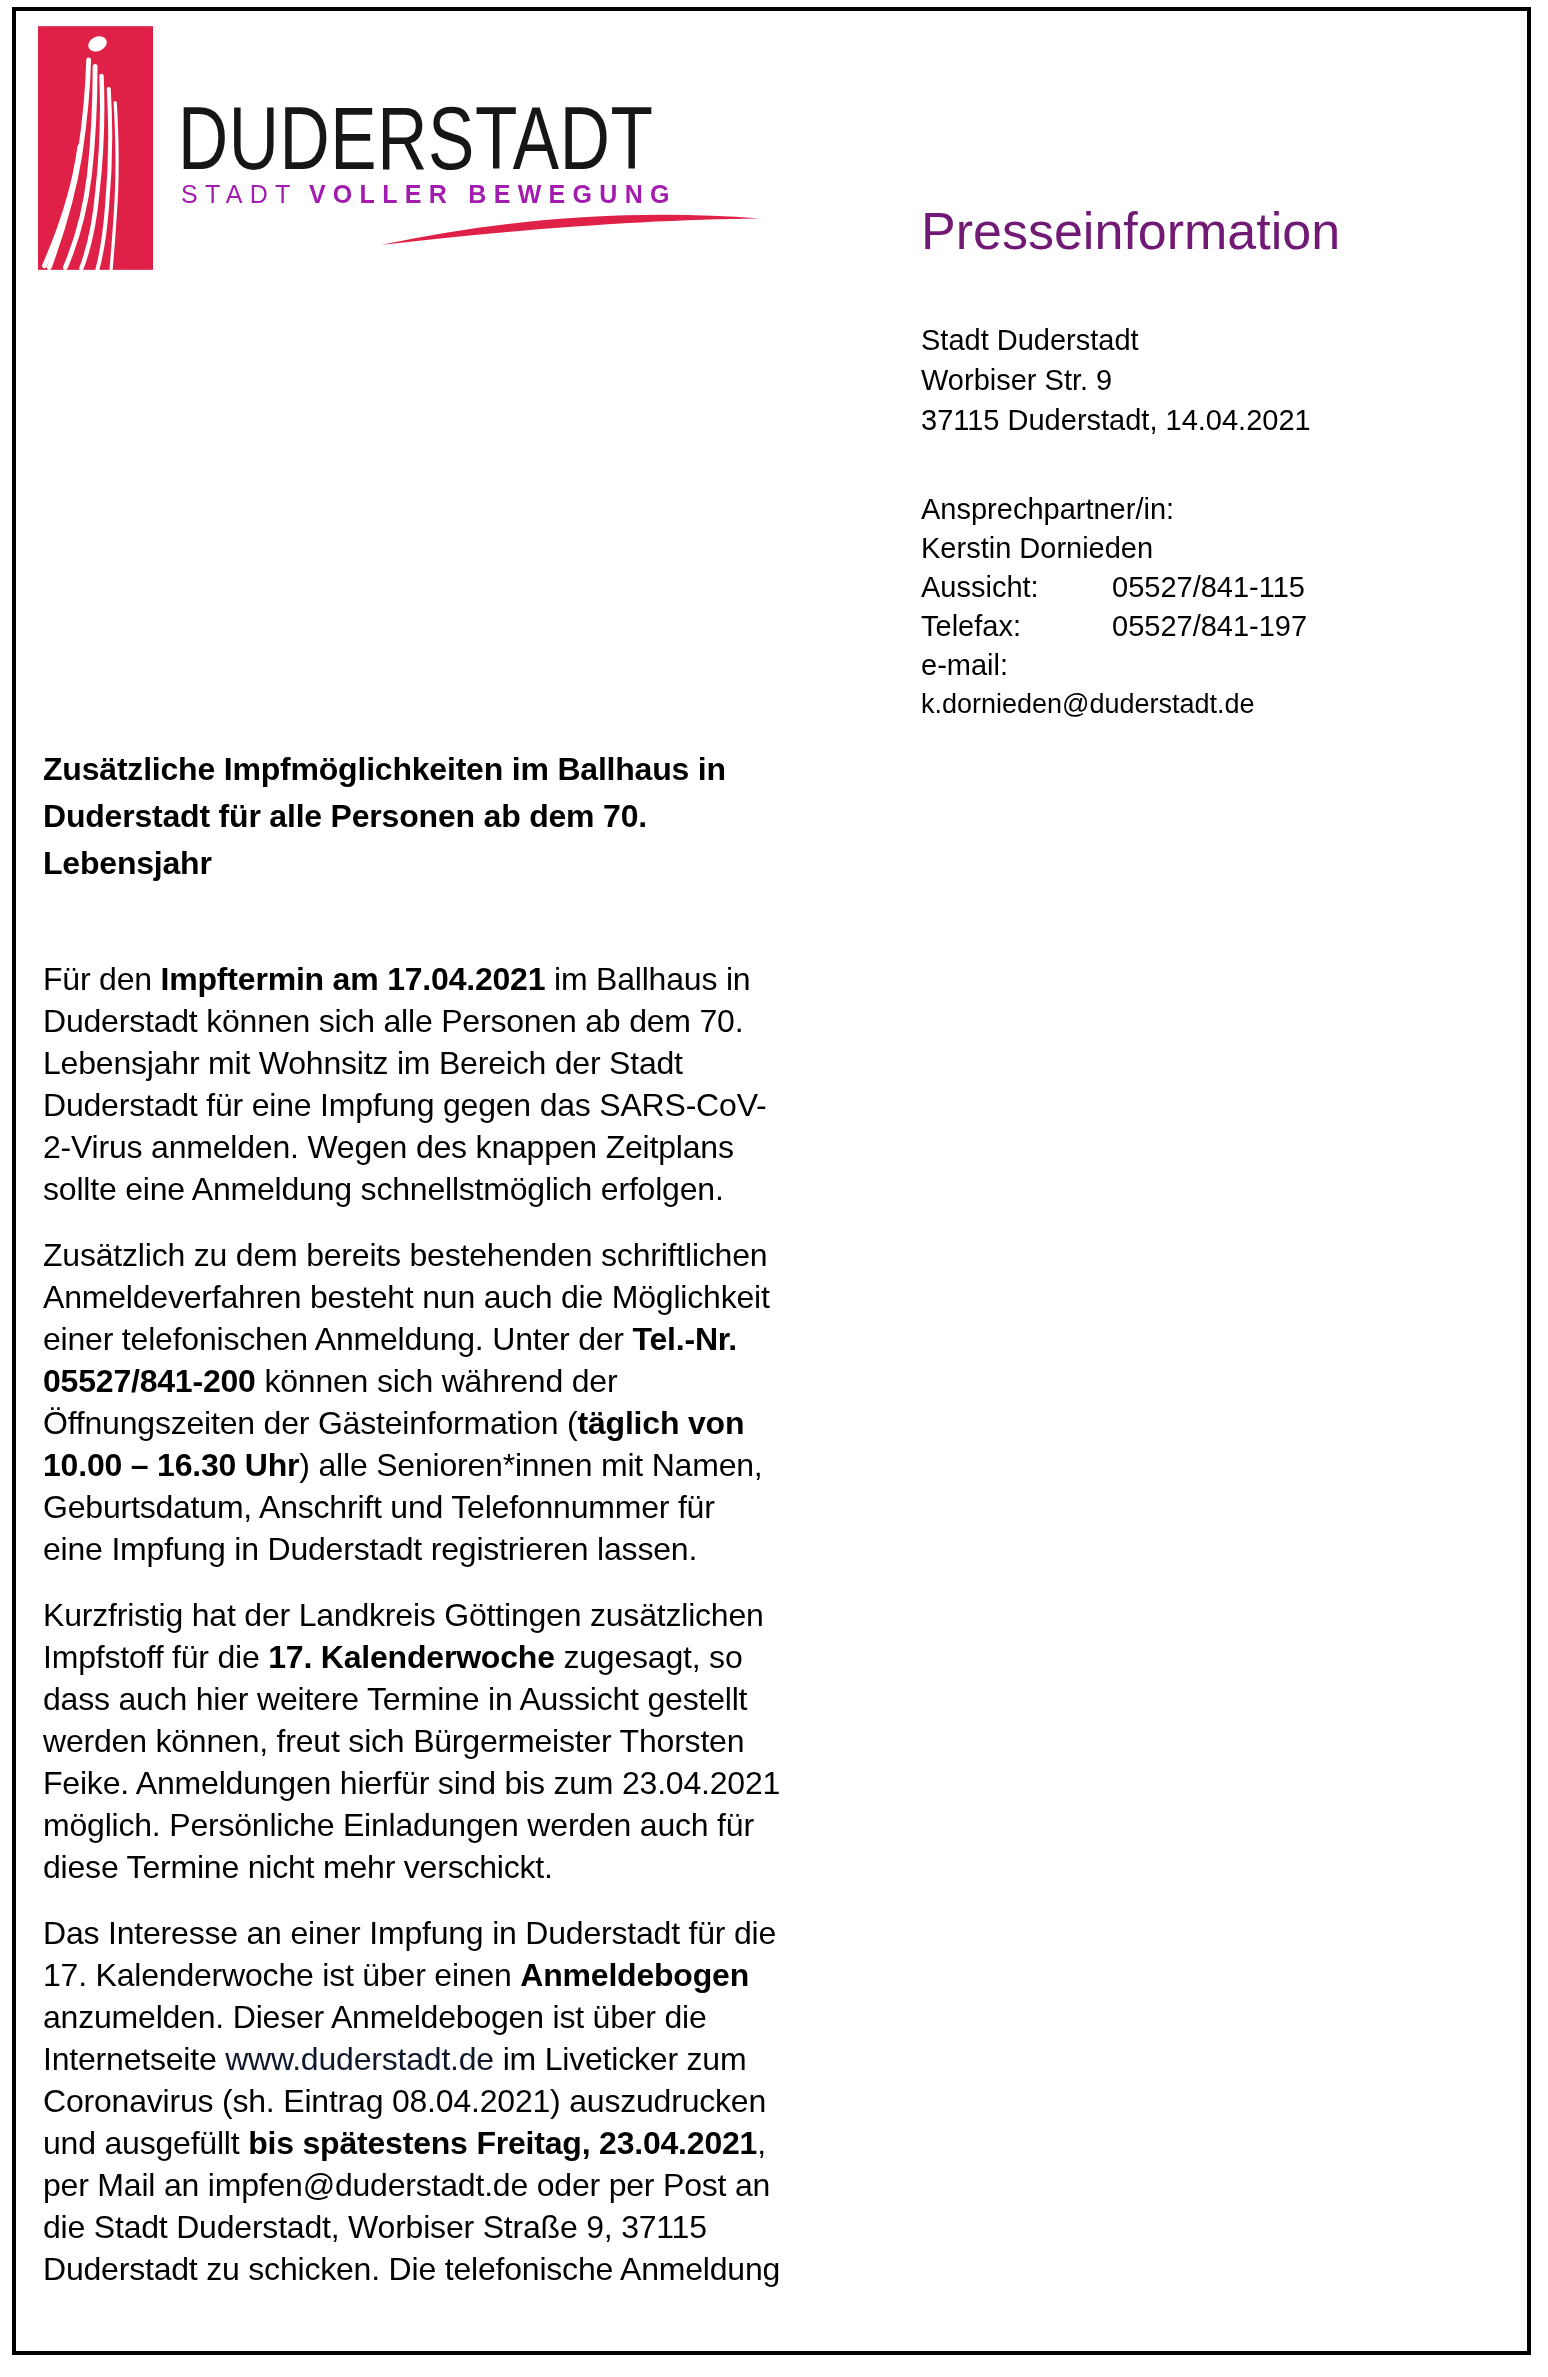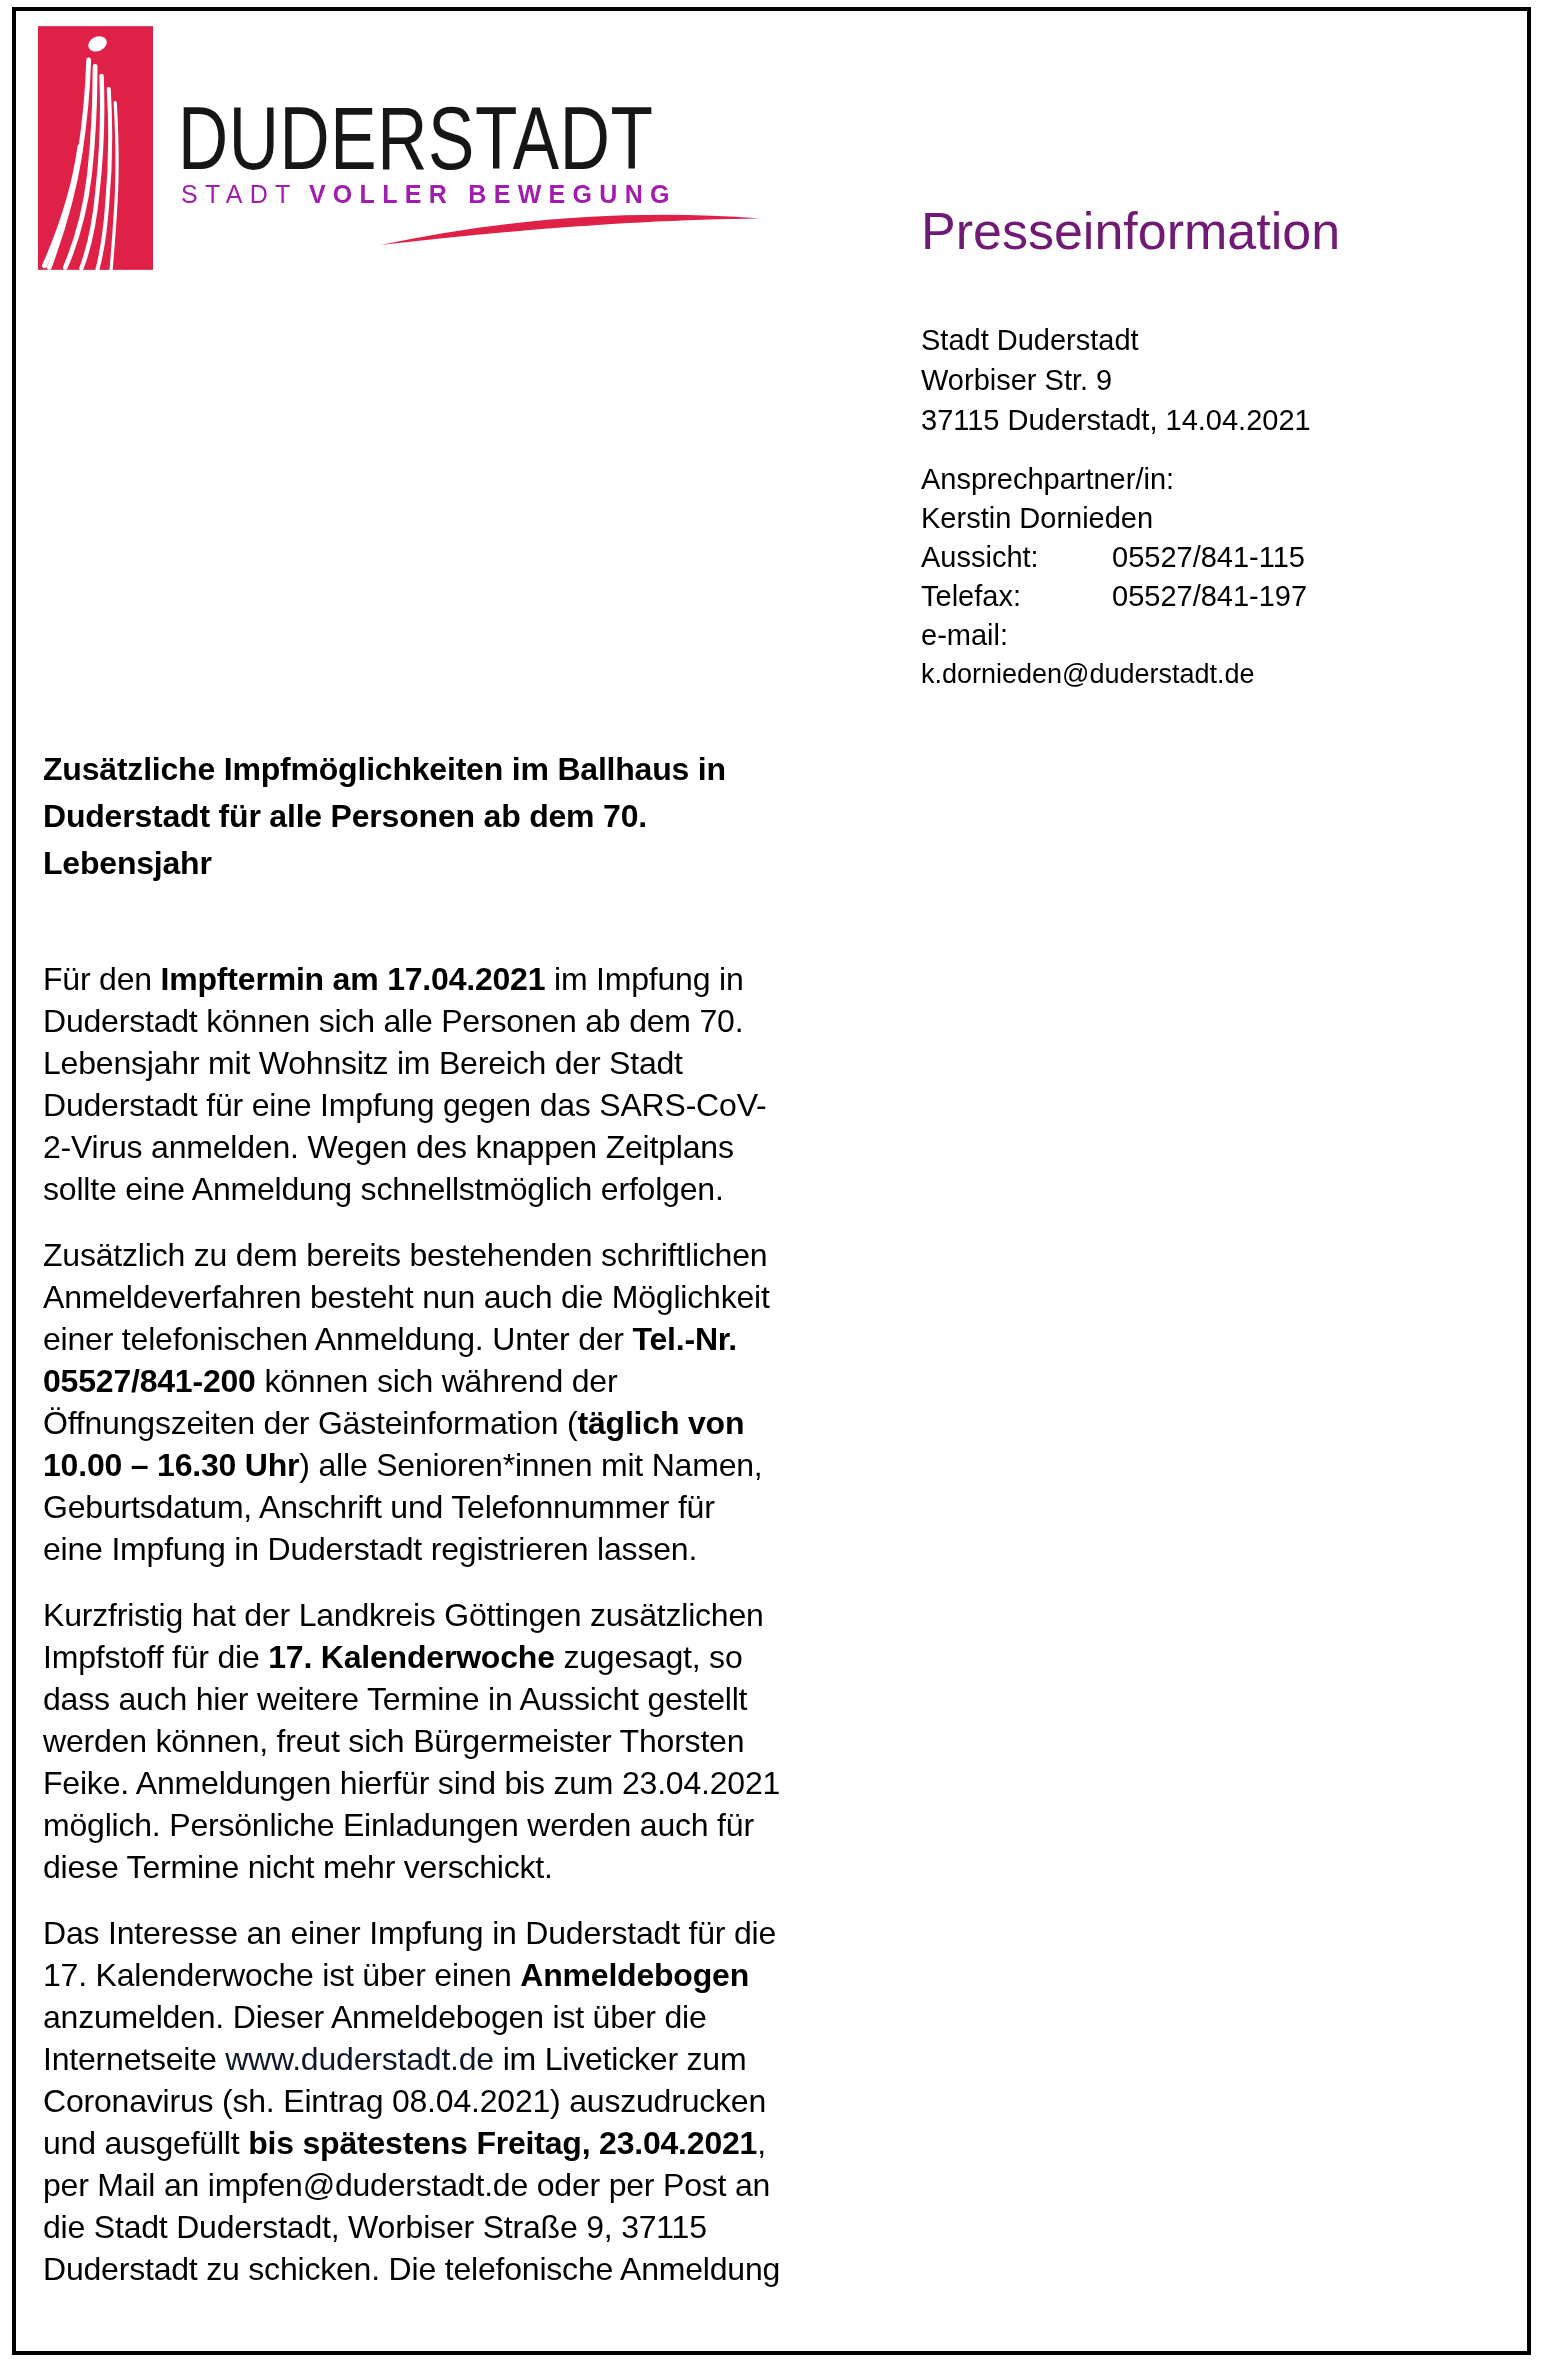--- a/index.html
+++ b/index.html
@@ -22,21 +22,21 @@
     position:absolute;left:181px;top:182px;font-size:25px;line-height:1;
     letter-spacing:7.3px;color:#a21caf;white-space:nowrap;
   }
   .tagline .light{font-weight:400;margin-right:11.3px;}
   .tagline .heavy{font-weight:700;}
   .swoosh{position:absolute;left:379px;top:208px;width:385px;height:42px;}
   
   .masthead{position:absolute;left:921px;top:203px;width:581px;}
   .m-title{font-size:52px;line-height:56px;font-weight:400;color:#701a75;}
   .addr{margin-top:61px;font-size:29px;line-height:40px;}
-  .contact{margin-top:20px;font-size:29px;line-height:39px;}
+  .contact{margin-top:50px;font-size:29px;line-height:39px;}
   .crow .lbl{display:inline-block;width:191px;}
   .email-val{font-size:27px;line-height:35px;margin-top:1.6px;}
   
   .doc{position:absolute;left:43px;top:746px;width:903px;}
   .doc-title{font-size:32px;line-height:47px;font-weight:700;margin-bottom:71px;letter-spacing:-0.2px;}
   .tline{white-space:nowrap;}
   .para{margin-bottom:24px;font-size:32px;line-height:42px;letter-spacing:-0.2px;}
   .line{white-space:nowrap;}
   .seg-n{font-weight:400;}
   .seg-b{font-weight:700;}
@@ -92,21 +92,21 @@
 </div>
 
 <div class="doc">
   <div class="doc-title">
       <div class="tline">Zusätzliche Impfmöglichkeiten im Ballhaus in</div>
       <div class="tline">Duderstadt für alle Personen ab dem 70.</div>
       <div class="tline">Lebensjahr</div>
     </div>
   <div>
       <div class="para">
-        <div class="line"><span class="seg-n">Für den </span><span class="seg-b">Impftermin am 17.04.2021</span><span class="seg-n"> im Impfung in</span></div>
+        <div class="line"><span class="seg-n">Für den </span><span class="seg-b">Impftermin am 17.04.2021</span><span class="seg-n"> im Ballhaus in</span></div>
         <div class="line"><span class="seg-n">Duderstadt können sich alle Personen ab dem 70.</span></div>
         <div class="line"><span class="seg-n">Lebensjahr mit Wohnsitz im Bereich der Stadt</span></div>
         <div class="line"><span class="seg-n">Duderstadt für eine Impfung gegen das SARS-CoV-</span></div>
         <div class="line"><span class="seg-n">2-Virus anmelden. Wegen des knappen Zeitplans</span></div>
         <div class="line"><span class="seg-n">sollte eine Anmeldung schnellstmöglich erfolgen.</span></div>
       </div>
       <div class="para">
         <div class="line"><span class="seg-n">Zusätzlich zu dem bereits bestehenden schriftlichen</span></div>
         <div class="line"><span class="seg-n">Anmeldeverfahren besteht nun auch die Möglichkeit</span></div>
         <div class="line"><span class="seg-n">einer telefonischen Anmeldung. Unter der </span><span class="seg-b">Tel.-Nr.</span></div>

